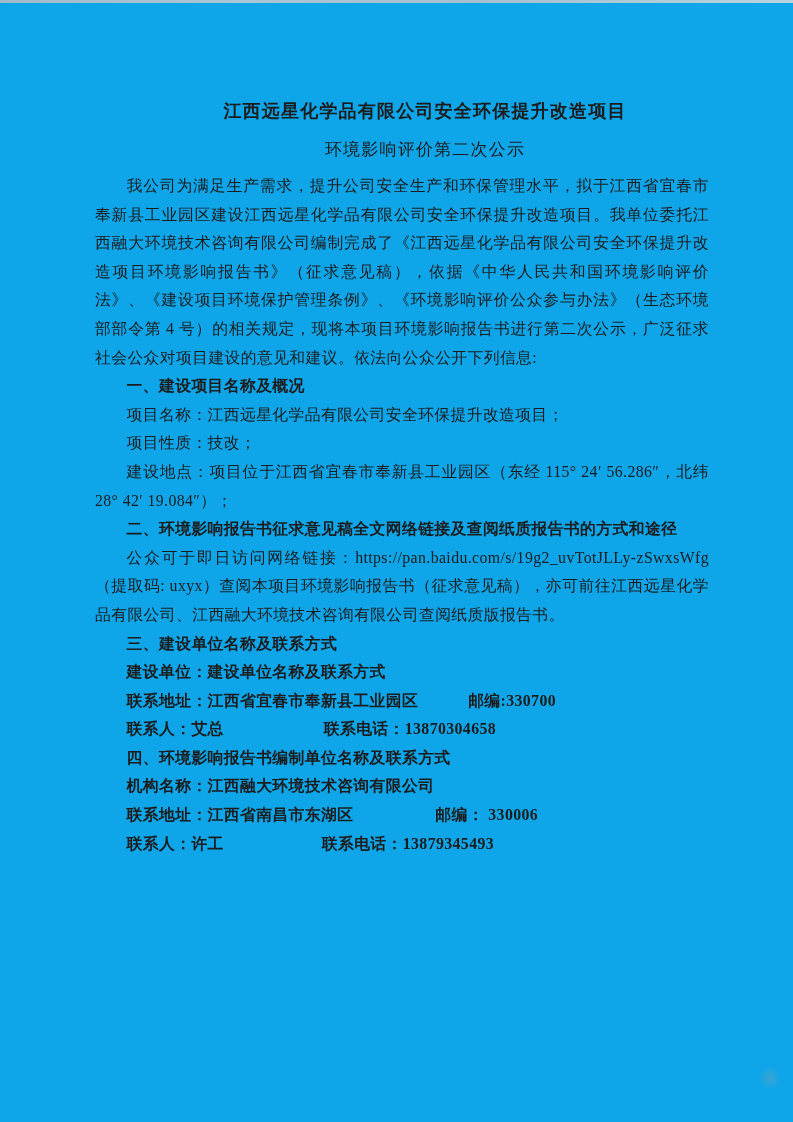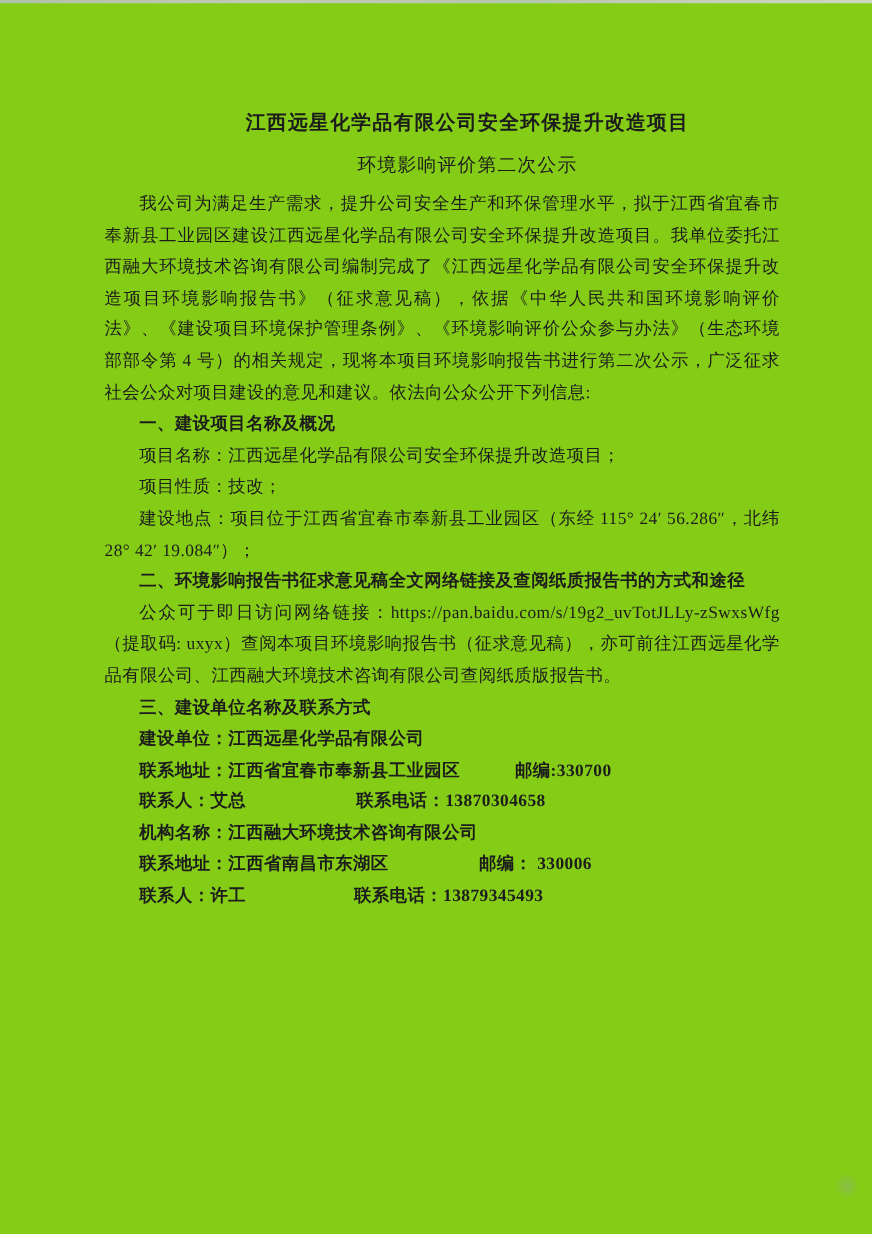--- a/index.html
+++ b/index.html
@@ -5,21 +5,21 @@
   html, body {
     margin: 0;
     padding: 0;
     background: #ffffff;
   }
   .page {
     position: relative;
     width: 793px;
     height: 1122px;
     margin: 0 auto;
-    background: #84cc16;
+    background: #0ea5e9;
     overflow: hidden;
     font-family: "Liberation Serif", "DejaVu Serif", serif;
     color: #1c1c1c;
   }
   .scan-top-edge {
     position: absolute;
     top: 0; left: 0;
     width: 100%; height: 3px;
     background: linear-gradient(90deg, #b9bfc2 0%, #c7ccce 30%, #bfc5c8 60%, #d8dbdc 100%);
     opacity: .85;
@@ -92,28 +92,29 @@
 
     <h3 class="sec-heading indent">一、建设项目名称及概况</h3>
     <p class="indent">项目名称：江西远星化学品有限公司安全环保提升改造项目；</p>
     <p class="indent">项目性质：技改；</p>
     <p class="indent">建设地点：项目位于江西省宜春市奉新县工业园区（东经 115° 24′ 56.286″，北纬 28° 42′ 19.084″）；</p>
 
     <h3 class="sec-heading indent">二、环境影响报告书征求意见稿全文网络链接及查阅纸质报告书的方式和途径</h3>
     <p class="indent">公众可于即日访问网络链接：https://pan.baidu.com/s/19g2_uvTotJLLy-zSwxsWfg（提取码: uxyx）查阅本项目环境影响报告书（征求意见稿），亦可前往江西远星化学品有限公司、江西融大环境技术咨询有限公司查阅纸质版报告书。</p>
 
     <h3 class="sec-heading indent">三、建设单位名称及联系方式</h3>
-    <p class="contact indent">建设单位：江西远星化学品有限公司</p>
+    <p class="contact indent">建设单位：建设单位名称及联系方式</p>
     <p class="contact indent">
       <span>联系地址：江西省宜春市奉新县工业园区</span><span class="gap-zip3">邮编:330700</span>
     </p>
     <p class="contact indent">
       <span>联系人：艾总</span><span class="gap-phone3">联系电话：13870304658</span>
     </p>
 
+    <h3 class="sec-heading indent">四、环境影响报告书编制单位名称及联系方式</h3>
     <p class="contact indent">机构名称：江西融大环境技术咨询有限公司</p>
     <p class="contact indent">
       <span>联系地址：江西省南昌市东湖区</span><span class="gap-zip4">邮编： 330006</span>
     </p>
     <p class="contact indent">
       <span>联系人：许工</span><span class="gap-phone4">联系电话：13879345493</span>
     </p>
   </div>
 
   <div class="scan-smudge"></div>

